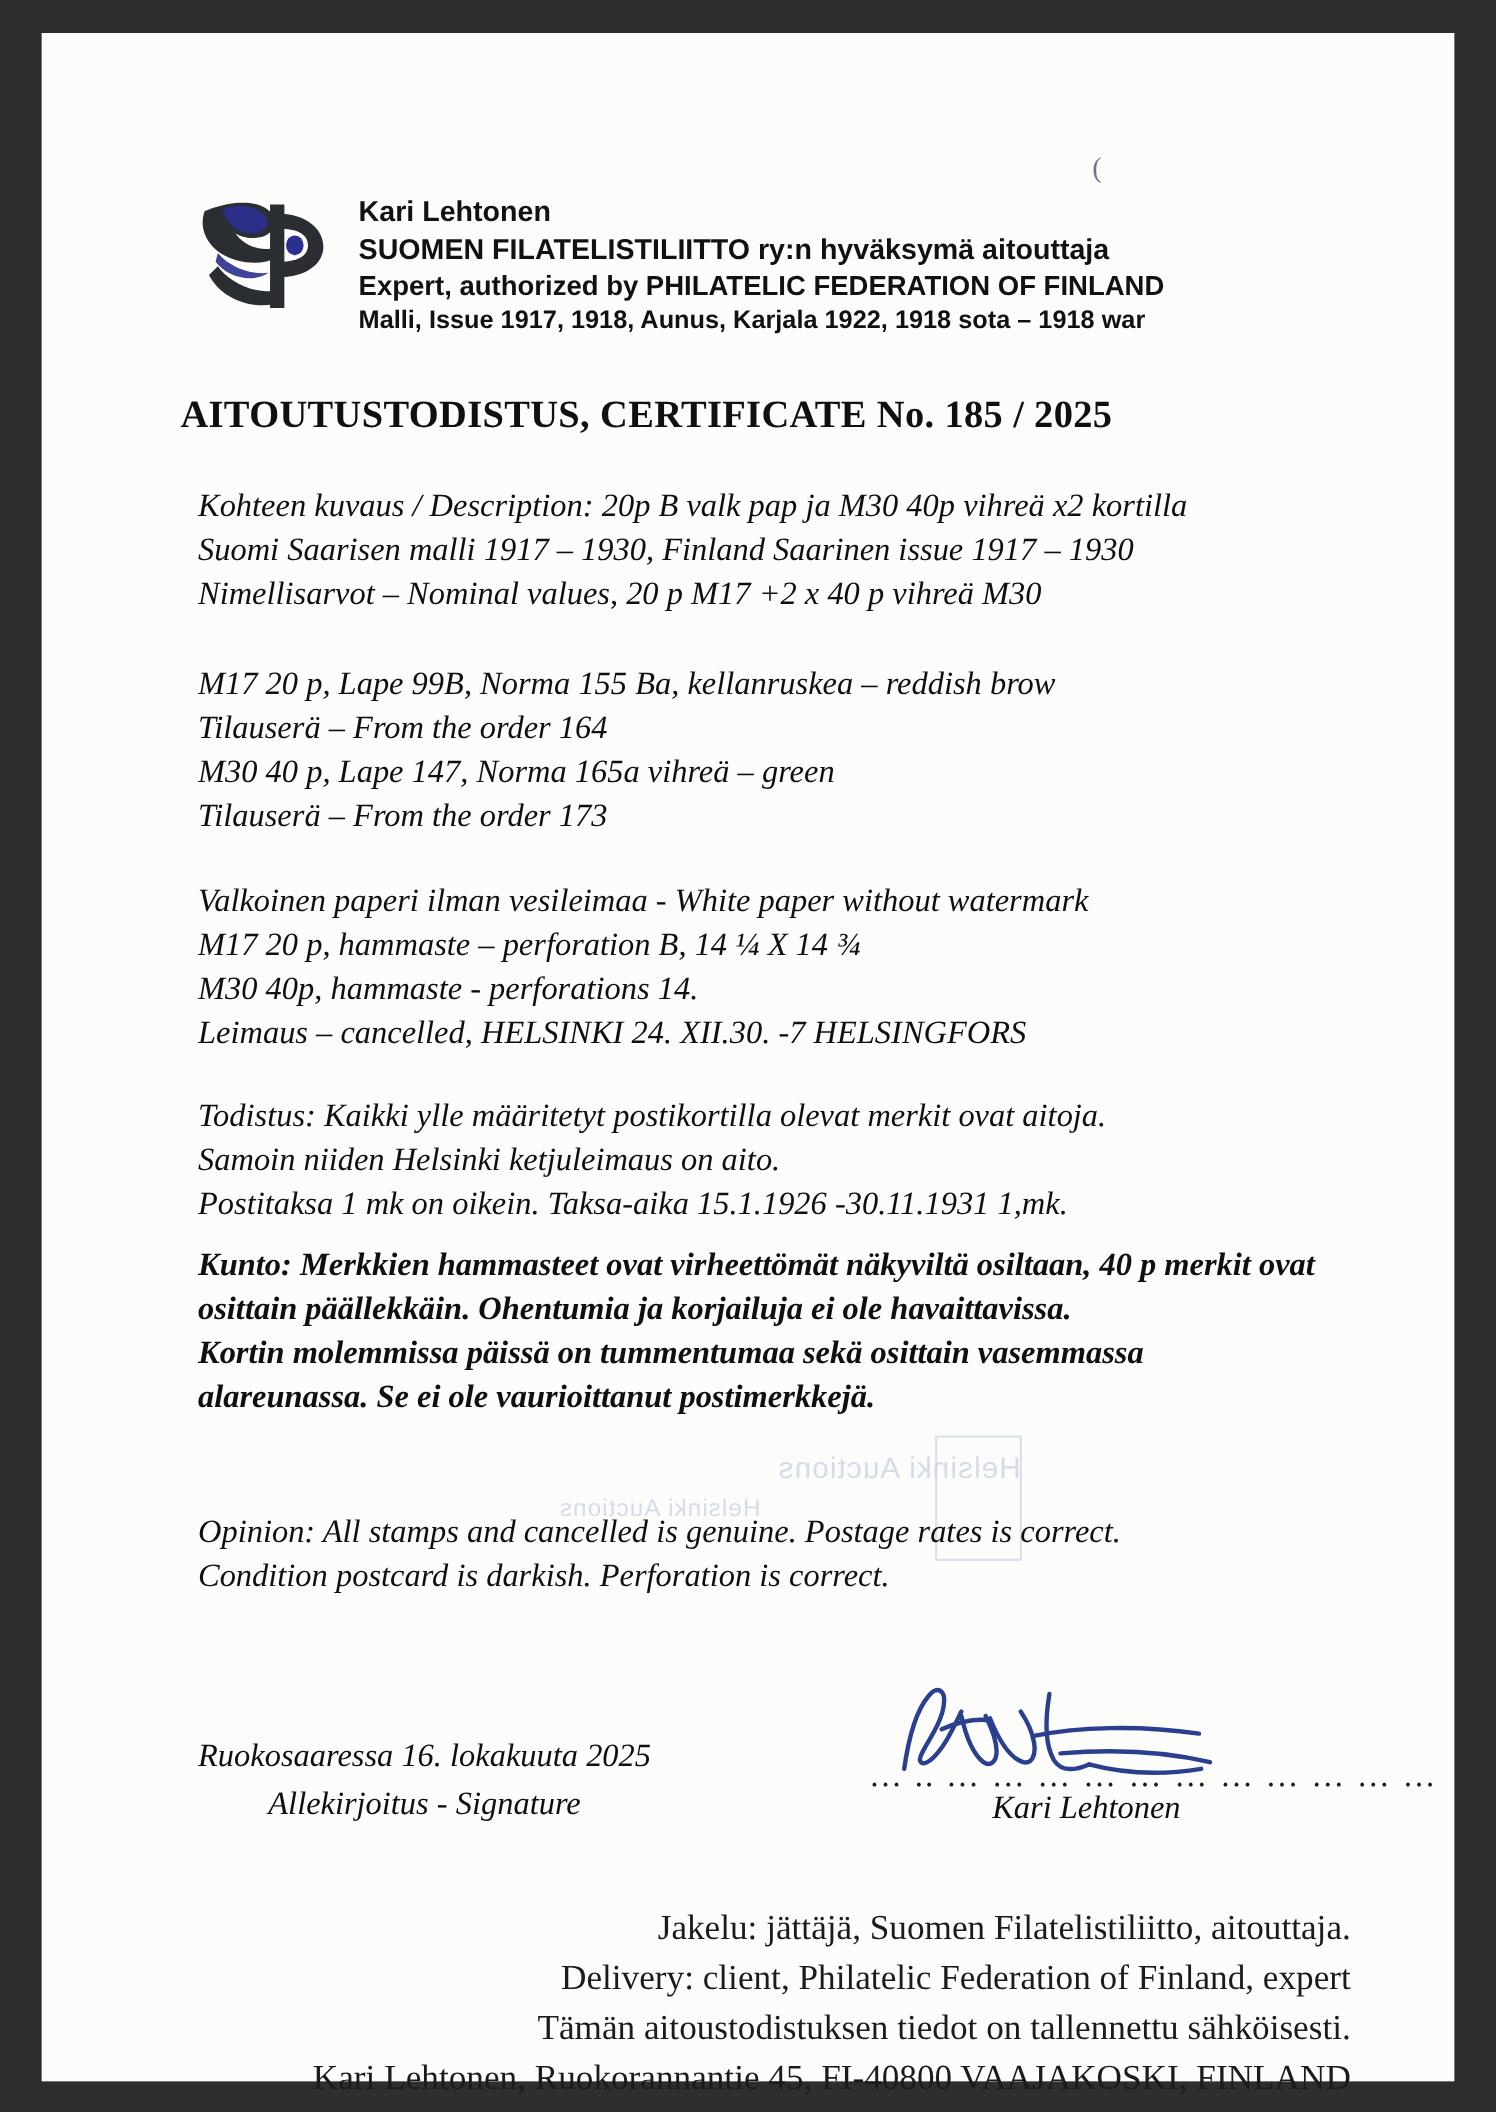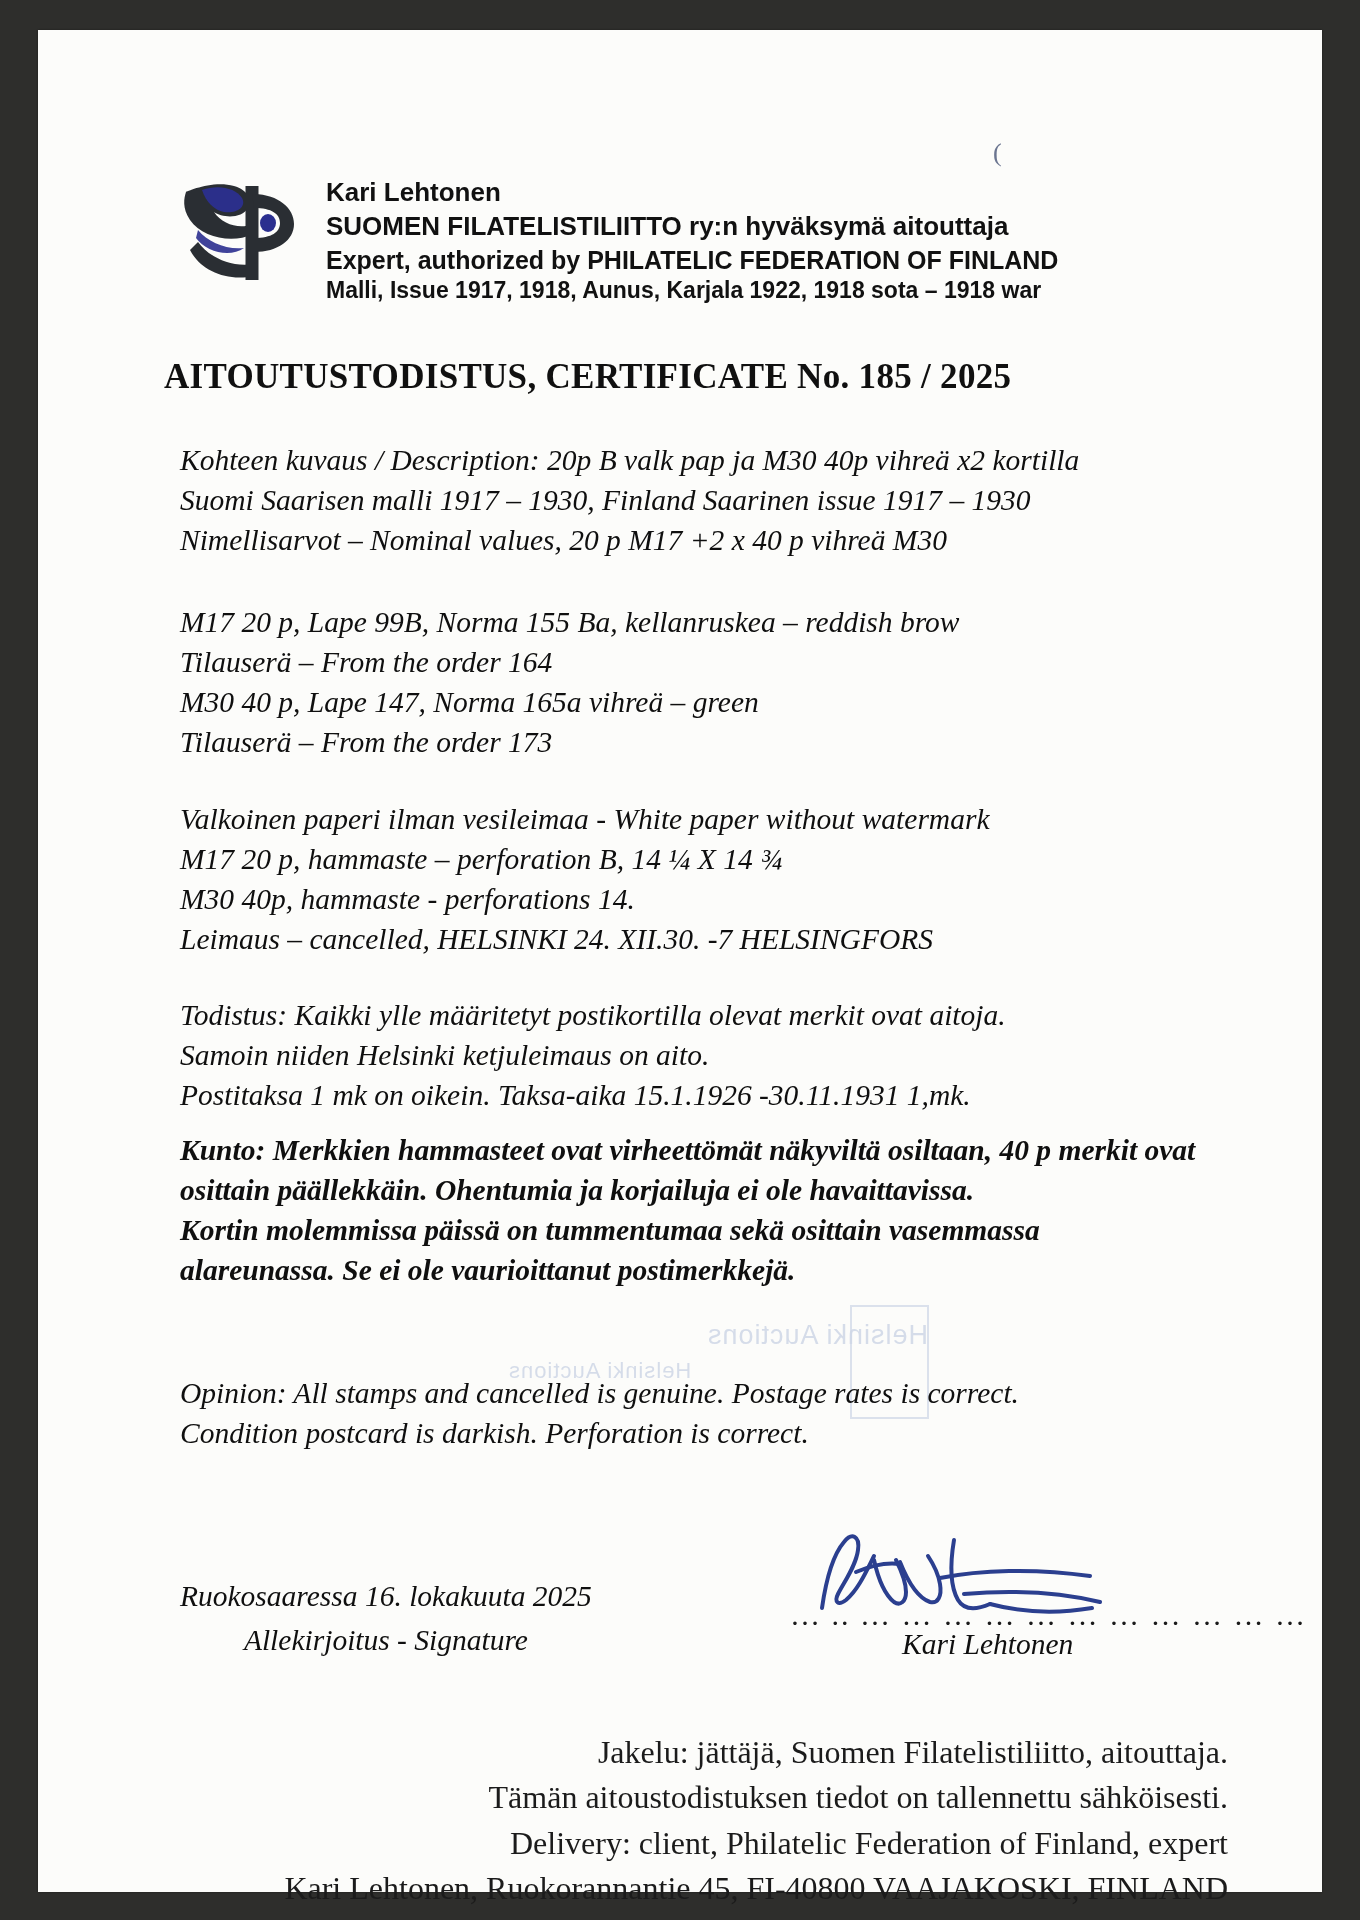--- a/index.html
+++ b/index.html
@@ -298,20 +298,20 @@
             </g>
           </svg>
         </div>
         <div class="sig-dots">… .. … … … … … … … … … … …</div>
         <div class="sig-name">Kari Lehtonen</div>
       </div>
     </div>
 
     <div class="footer">
       <div>Jakelu: jättäjä, Suomen Filatelistiliitto, aitouttaja.</div>
+      <div>Delivery: client, Philatelic Federation of Finland, expert</div>
       <div>Tämän aitoustodistuksen tiedot on tallennettu sähköisesti.</div>
-      <div>Delivery: client, Philatelic Federation of Finland, expert</div>
       <div>Kari Lehtonen, Ruokorannantie 45, FI-40800 VAAJAKOSKI, FINLAND</div>
       <div>karilehtonen@elisanet.fi, +358 50 778 6436</div>
     </div>
 
   </div>
 </div>
 
 </body></html>

